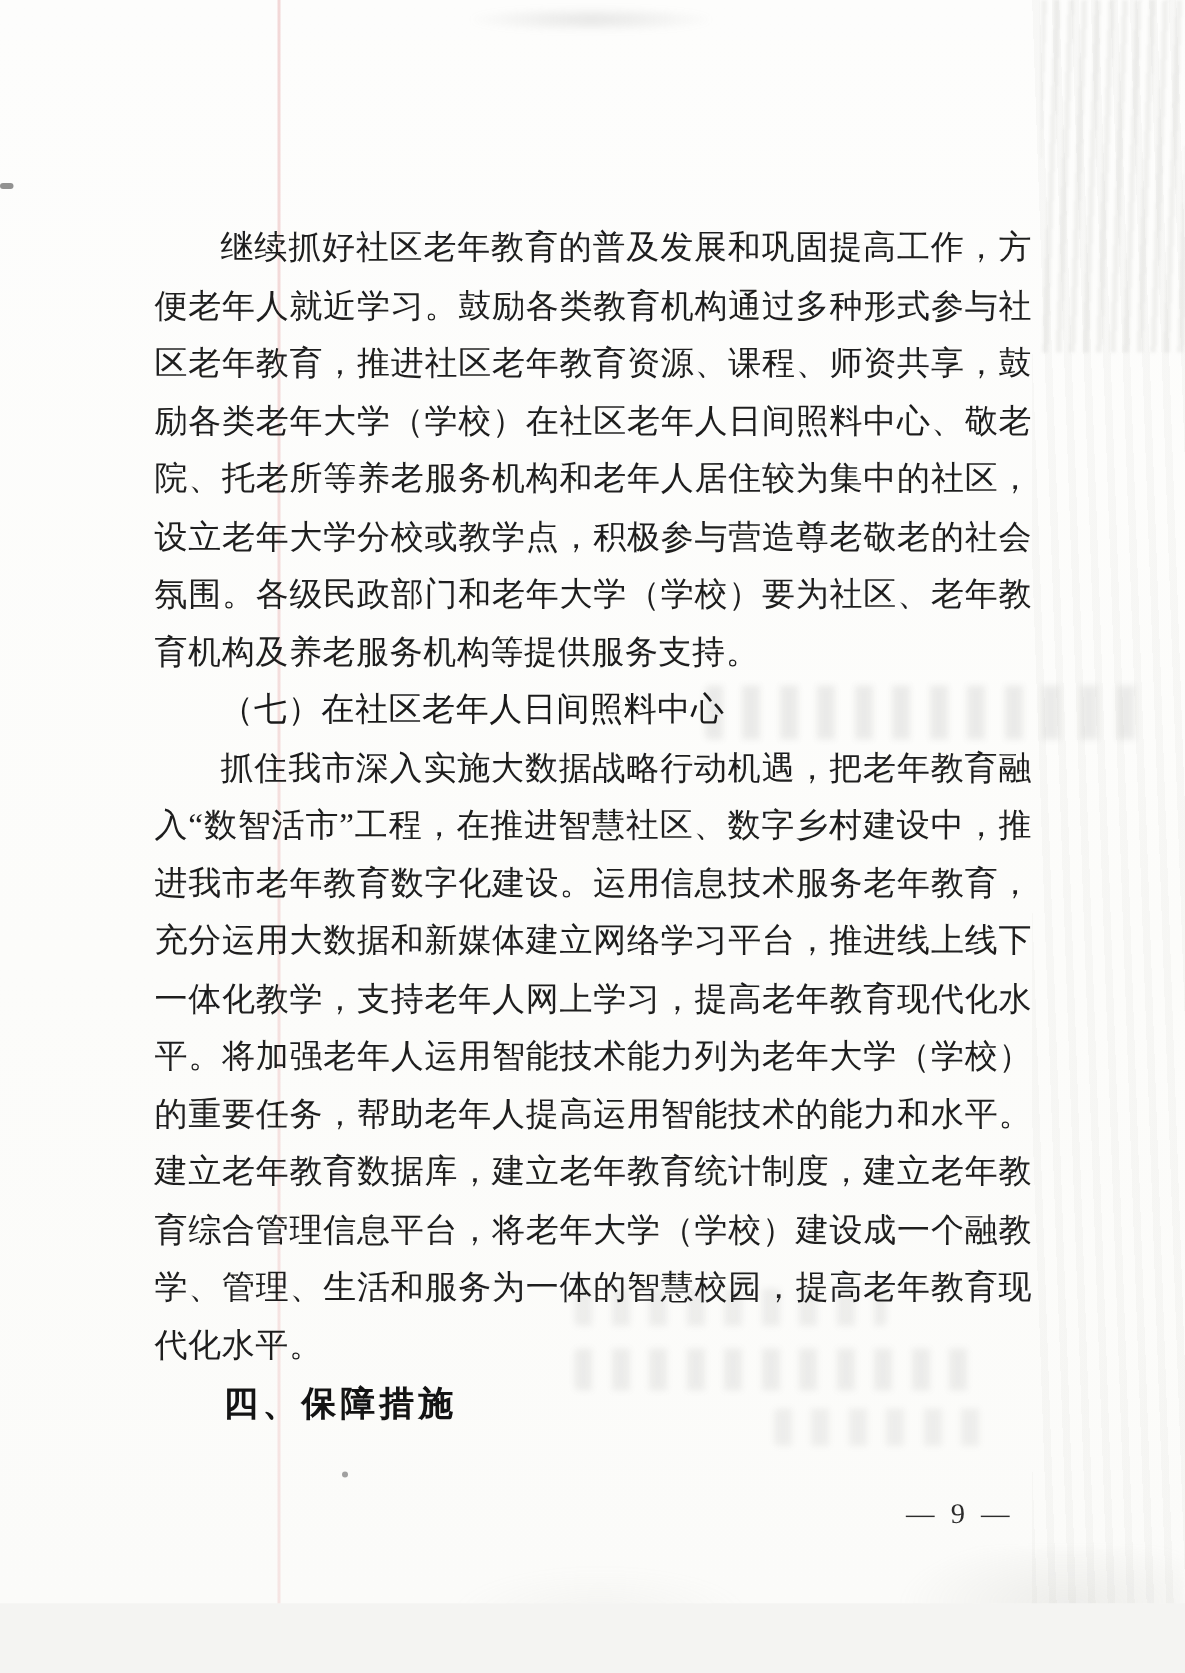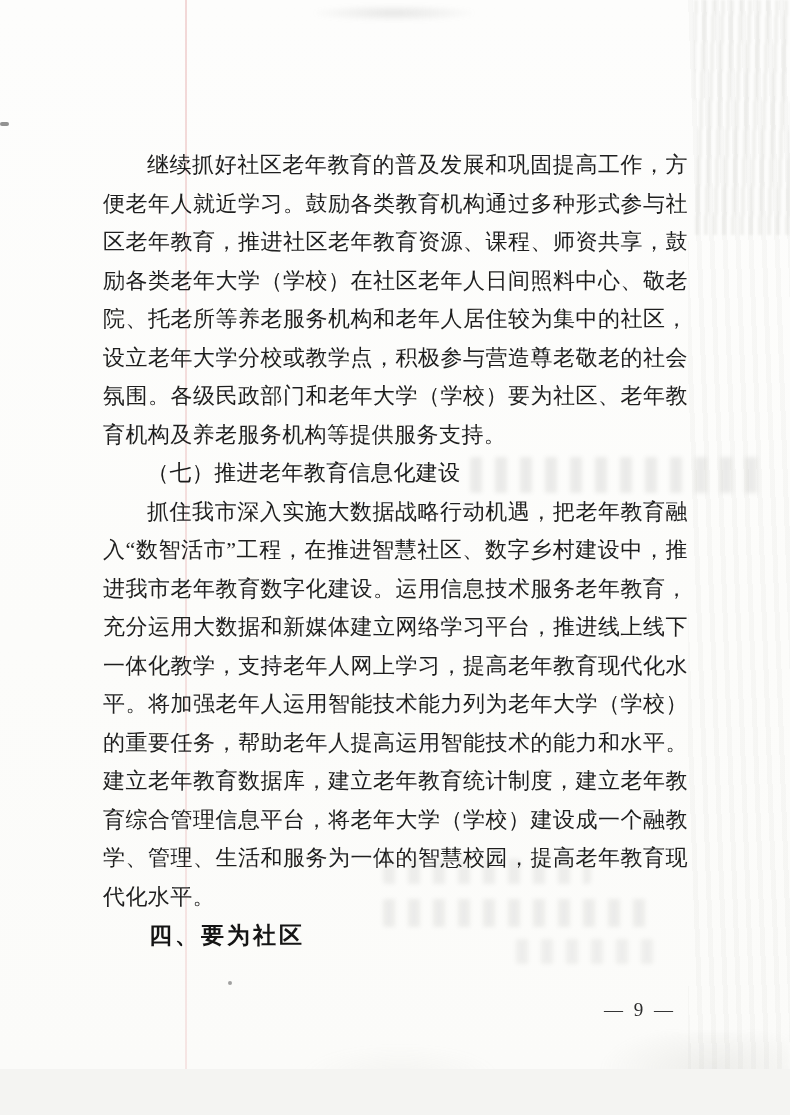--- a/index.html
+++ b/index.html
@@ -142,20 +142,20 @@
   <div class="ghost ghost-a"></div>
   <div class="ghost ghost-b"></div>
   <div class="ghost ghost-c"></div>
   <div class="ghost ghost-d"></div>
   <div class="br-patch"></div>
   <div class="bc-patch"></div>
   <div class="small-dot"></div>
 
   <div class="text-block">
     <p class="body-par">继续抓好社区老年教育的普及发展和巩固提高工作，方便老年人就近学习。鼓励各类教育机构通过多种形式参与社区老年教育，推进社区老年教育资源、课程、师资共享，鼓励各类老年大学（学校）在社区老年人日间照料中心、敬老院、托老所等养老服务机构和老年人居住较为集中的社区，设立老年大学分校或教学点，积极参与营造尊老敬老的社会氛围。各级民政部门和老年大学（学校）要为社区、老年教育机构及养老服务机构等提供服务支持。</p>
-    <p class="h-kai">（七）推进老年教育信息化建设</p>
+    <p class="h-kai">（七）在社区老年人日间照料中心</p>
     <p class="body-par">抓住我市深入实施大数据战略行动机遇，把老年教育融入“数智活市”工程，在推进智慧社区、数字乡村建设中，推进我市老年教育数字化建设。运用信息技术服务老年教育，充分运用大数据和新媒体建立网络学习平台，推进线上线下一体化教学，支持老年人网上学习，提高老年教育现代化水平。将加强老年人运用智能技术能力列为老年大学（学校）的重要任务，帮助老年人提高运用智能技术的能力和水平。建立老年教育数据库，建立老年教育统计制度，建立老年教育综合管理信息平台，将老年大学（学校）建设成一个融教学、管理、生活和服务为一体的智慧校园，提高老年教育现代化水平。</p>
-    <p class="h-hei">四、要为社区</p>
+    <p class="h-hei">四、保障措施</p>
   </div>
 
   <div class="page-number">— 9 —</div>
 
 </div>
 
 </body></html>

